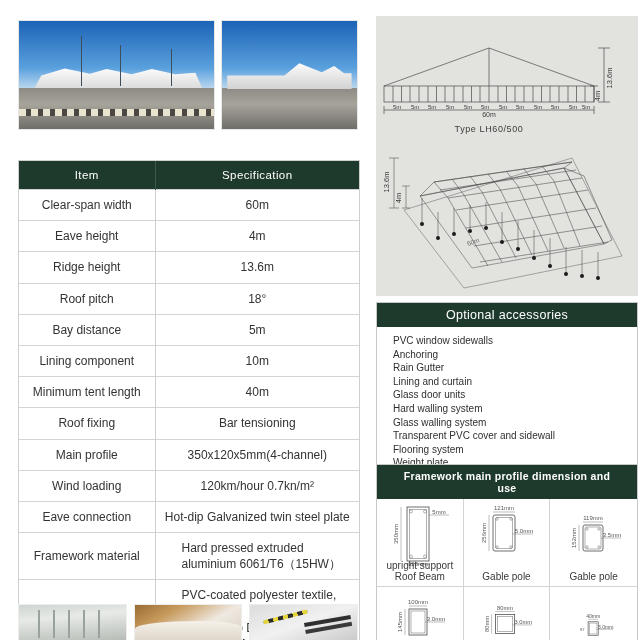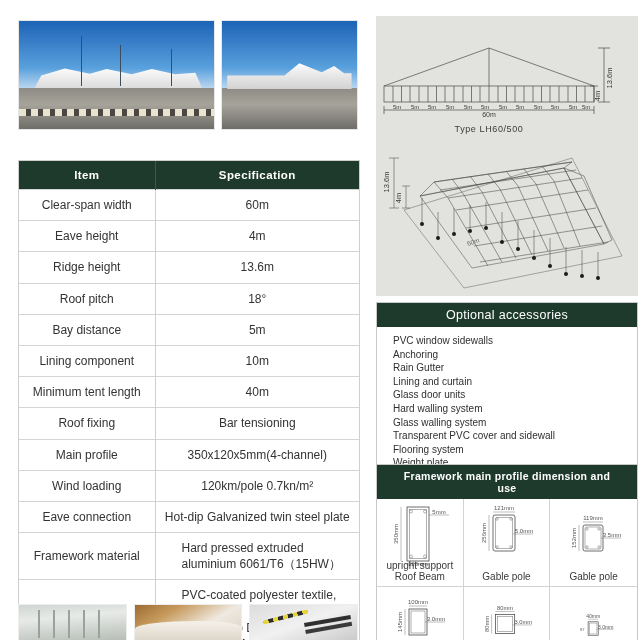--- a/index.html
+++ b/index.html
@@ -31,21 +31,21 @@
        background:linear-gradient(#ffffff,#d2d2d2);
        clip-path:polygon(0% 100%,0% 52%,46% 52%,58% 8%,76% 40%,86% 18%,94% 44%,100% 44%,100% 100%);}
   .kerb{position:absolute;left:0;bottom:12%;right:0;height:7%;
        background:repeating-linear-gradient(90deg,#e9e4cf 0 7px,#4b4742 7px 12px);}
   .pole{position:absolute;width:1px;background:#3e4d5c;}
 
   .spec-table{position:absolute;left:18px;top:160px;width:340px;
       border:1px solid #cfcfcf;border-collapse:collapse;background:#fff;}
   .spec-table table{width:100%;border-collapse:collapse;}
   .spec-table th{
-      background:#1e3a2c;color:#fff;font-size:11.5px;font-weight:bold;
+      background:#1e3a2c;color:#fff;font-size:11.5px;font-weight:normal;
       letter-spacing:.4px;padding:8px 0;text-align:center;border:none;}
   .spec-table th.th-item{width:40%;border-right:1px solid #3a5a48;}
   .spec-table td{
       font-size:12px;text-align:center;padding:7px 6px;
       border-top:1px solid #d4d4d4;color:#333;line-height:1.35;}
   .spec-table td.c-item{width:40%;border-right:1px solid #cfcfcf;}
   .spec-table td.c-spec{text-align:center;}
   .spec-table tr.multiline td.c-spec{text-align:left;padding-left:26px;}
 
   .strip-row{position:absolute;left:18px;top:604px;width:340px;height:36px;
@@ -157,21 +157,21 @@
           <tr>
               <td class="c-item">Roof  fixing</td>
               <td class="c-spec">Bar  tensioning</td>
             </tr>
           <tr>
               <td class="c-item">Main profile</td>
               <td class="c-spec">350x120x5mm(4-channel)</td>
             </tr>
           <tr>
               <td class="c-item">Wind loading</td>
-              <td class="c-spec">120km/pole     0.7kn/m²</td>
+              <td class="c-spec">120km/hour     0.7kn/m²</td>
             </tr>
           <tr>
               <td class="c-item">Eave connection</td>
               <td class="c-spec">Hot-dip Galvanized twin steel plate</td>
             </tr>
           <tr class="multiline">
               <td class="c-item">Framework material</td>
               <td class="c-spec" style="white-space:pre-line">Hard pressed extruded
 aluminium 6061/T6（15HW）</td>
             </tr>

